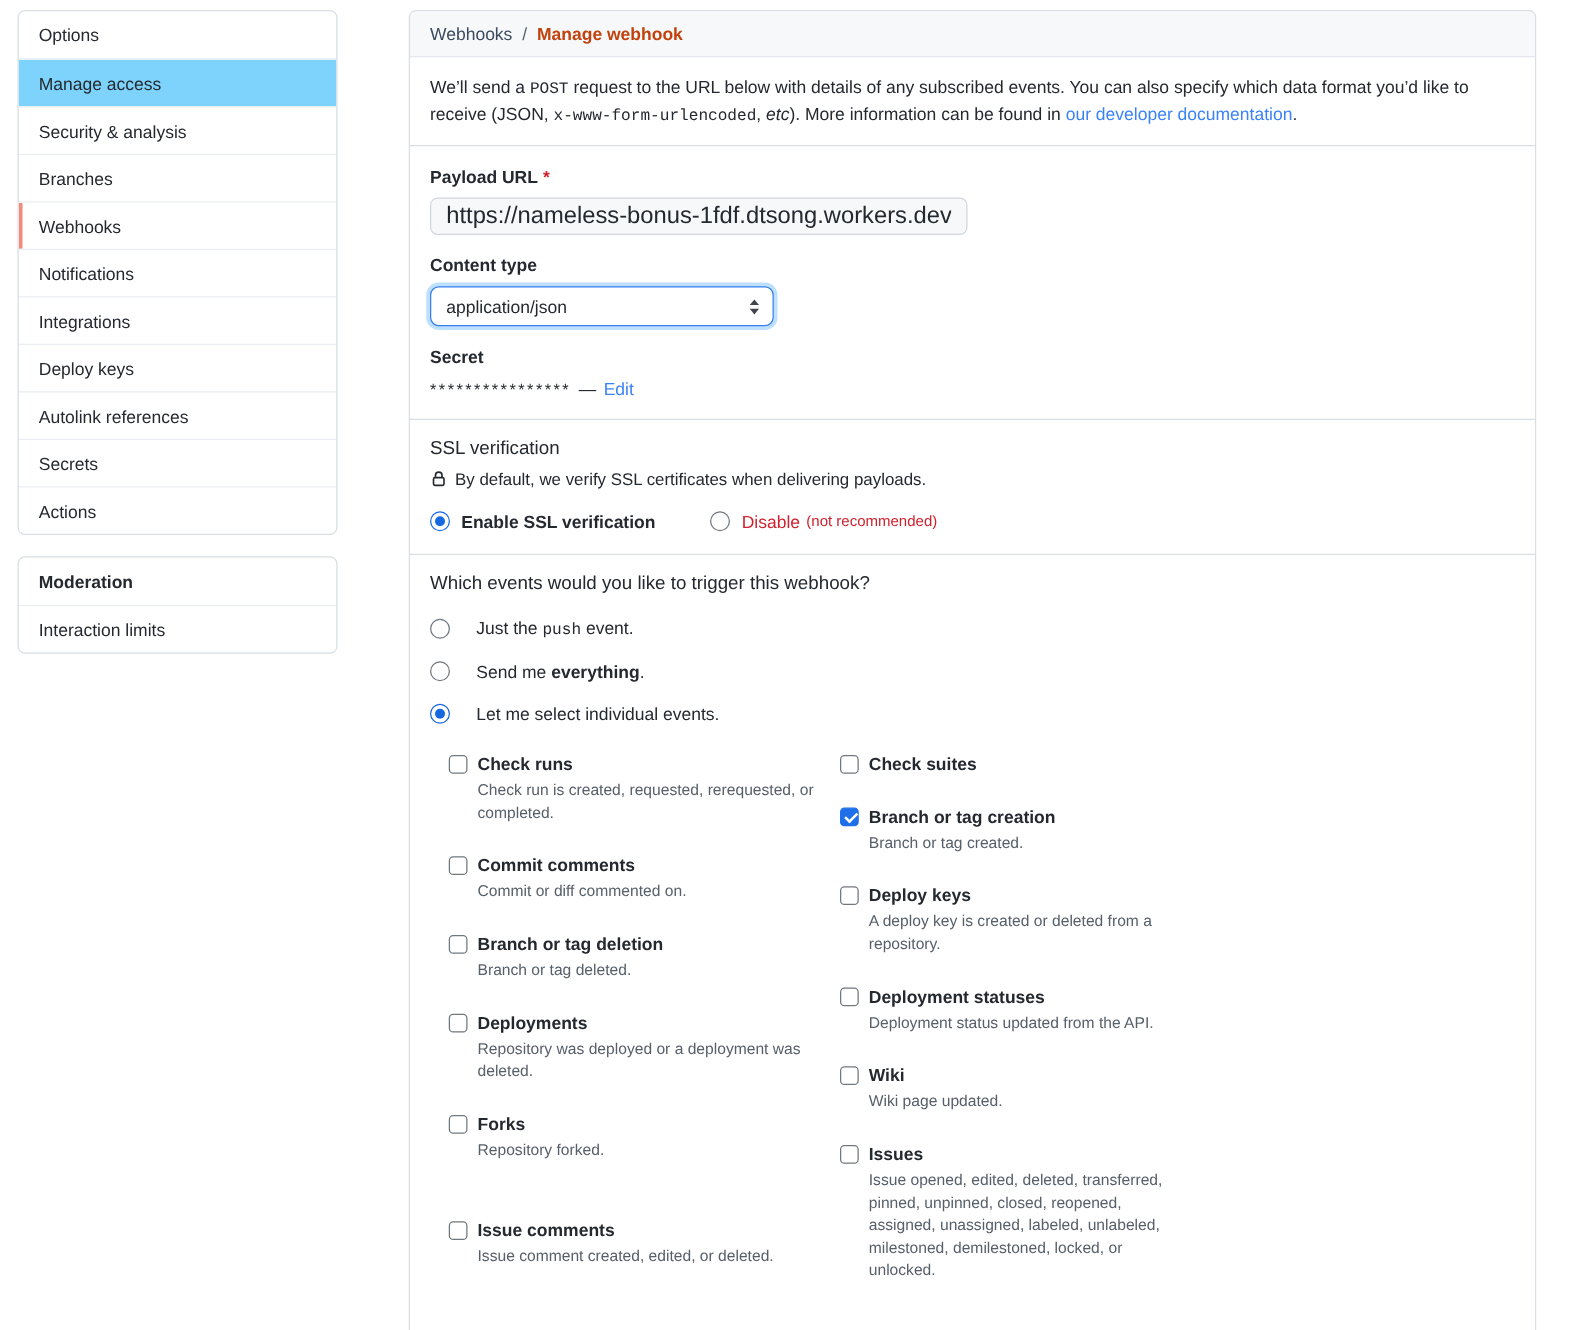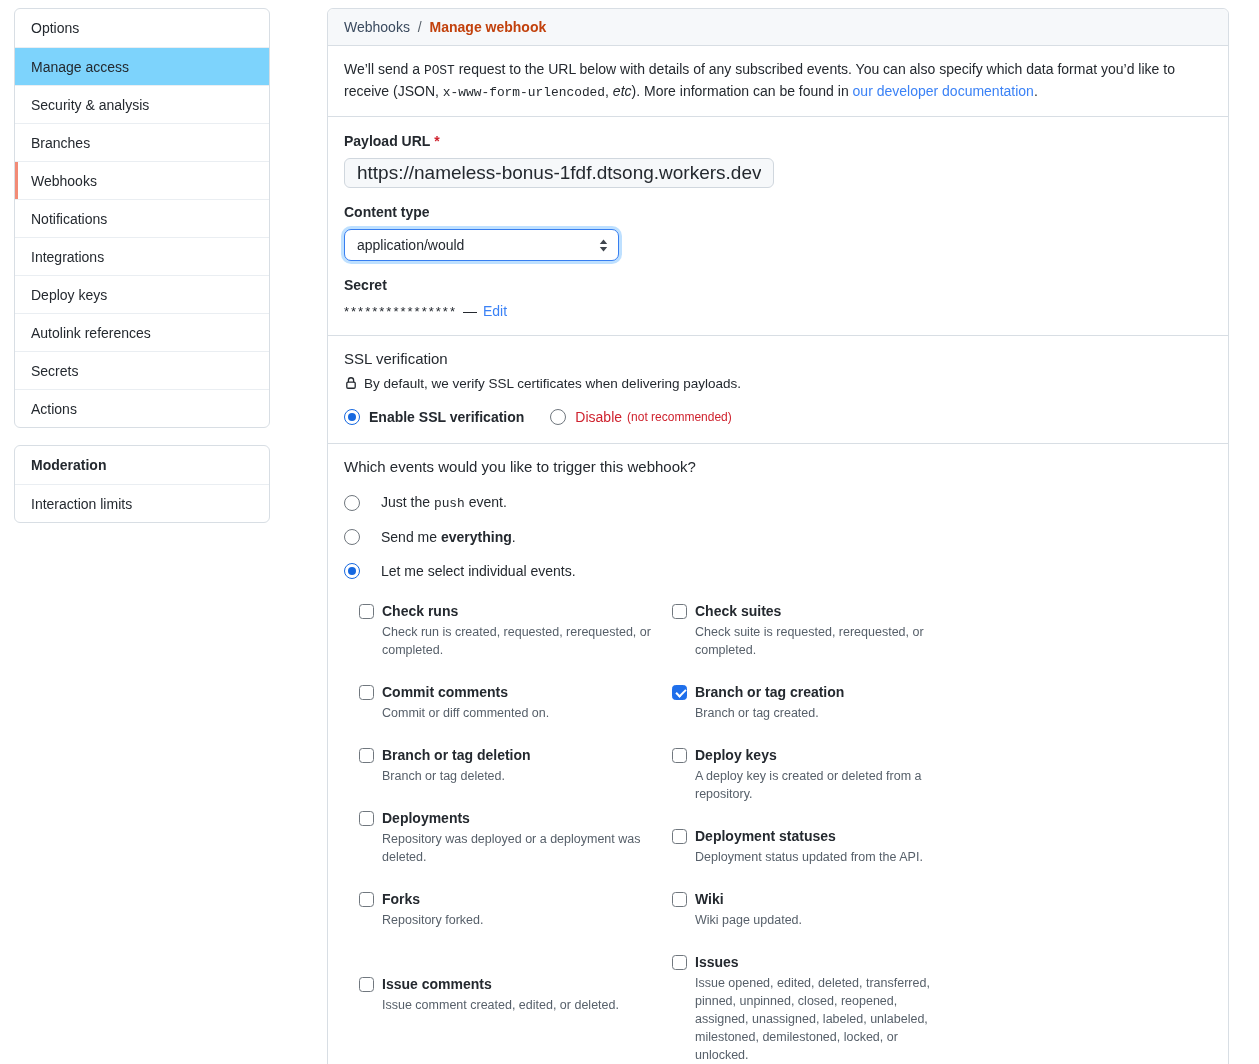--- a/index.html
+++ b/index.html
@@ -59,21 +59,21 @@
     padding:0 10px 0 12px; font-size:14px; cursor:pointer;
   }
   .secret-row { margin-top:9px; font-size:14px; display:flex; align-items:center; }
   .stars { letter-spacing:2px; font-size:13px; color:#1f242b; }
   .dash { margin:0 6px; color:#24292f; }
 
   .ssl-sec { padding:13px 16px 18px; border-bottom:1px solid #d8dee4; }
   .sec-h { font-size:15px; font-weight:normal; line-height:19px; margin-bottom:7px; }
   .ssl-note { display:flex; align-items:center; font-size:13.5px; color:#24292f; }
   .ssl-note svg { margin-right:6px; flex:none; }
-  .radio-row { display:flex; align-items:center; gap:26px; margin-top:18px; }
+  .radio-row { display:flex; align-items:center; gap:44px; margin-top:18px; }
   .radio-opt { display:flex; align-items:center; cursor:pointer; }
   .radio {
     width:16px; height:16px; border-radius:50%; border:1px solid #70777e;
     background:#fff; margin-right:9px; position:relative; flex:none; display:inline-block;
   }
   .radio.checked { border:1.5px solid #1668e0; }
   .radio.checked::after {
     content:""; position:absolute; left:50%; top:50%; width:8px; height:8px;
     margin:-4px 0 0 -4px; border-radius:50%; background:#1668e0;
   }
@@ -140,21 +140,21 @@
     </div>
 
     <div class="form-sec">
       <div class="field-label">
         <span>Payload URL</span><span class="req">*</span>
       </div>
       <input class="text-input" type="text" value="https://nameless-bonus-1fdf.dtsong.workers.dev" style="">
 
       <div class="field-label mt16">Content type</div>
       <div class="select">
-        <span>application/would</span>
+        <span>application/json</span>
         <span style="display:flex;">
           <svg width="9" height="13" viewBox="0 0 9 13">
               <path d="M4.5 0.5 L8.2 5 H0.8 Z" fill="#40464e"></path>
               <path d="M4.5 12.5 L0.8 8 H8.2 Z" fill="#40464e"></path>
             </svg>
         </span>
       </div>
 
       <div class="field-label mt16">Secret</div>
       <div class="secret-row">
@@ -246,21 +246,20 @@
                 <div class="event-desc">Issue comment created, edited, or deleted.</div>
               </div>
           </div>
         </div>
 
         <div class="col col-right">
           <div class="event-item">
             <span class="cb"></span>
             <div class="event-body">
                 <div class="event-name">Check suites</div>
-                <div class="event-desc">Check suite is requested, rerequested, or completed.</div>
               </div>
           </div>
           <div class="event-item">
             <span class="cb checked"></span>
             <div class="event-body">
                 <div class="event-name">Branch or tag creation</div>
                 <div class="event-desc">Branch or tag created.</div>
               </div>
           </div>
           <div class="event-item">

